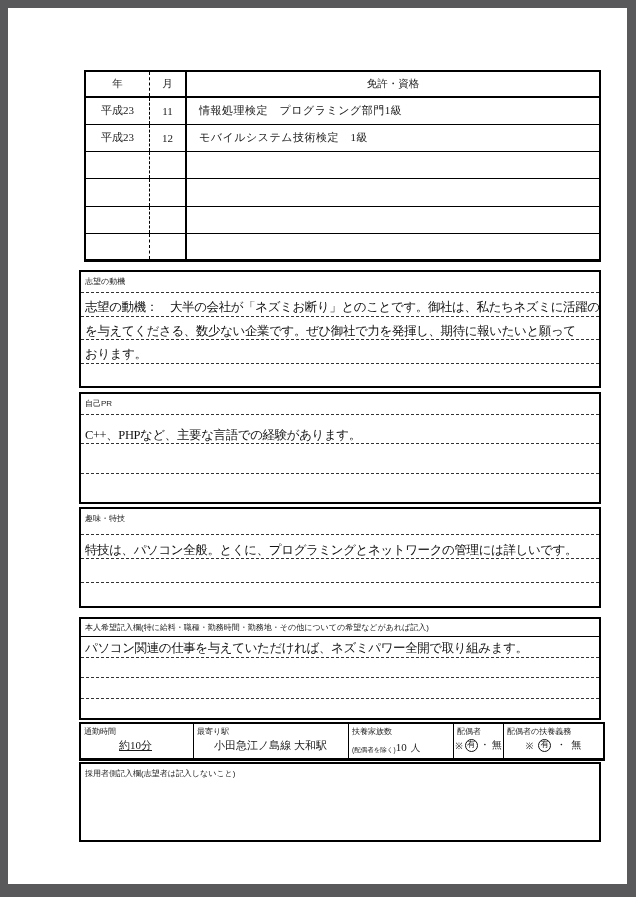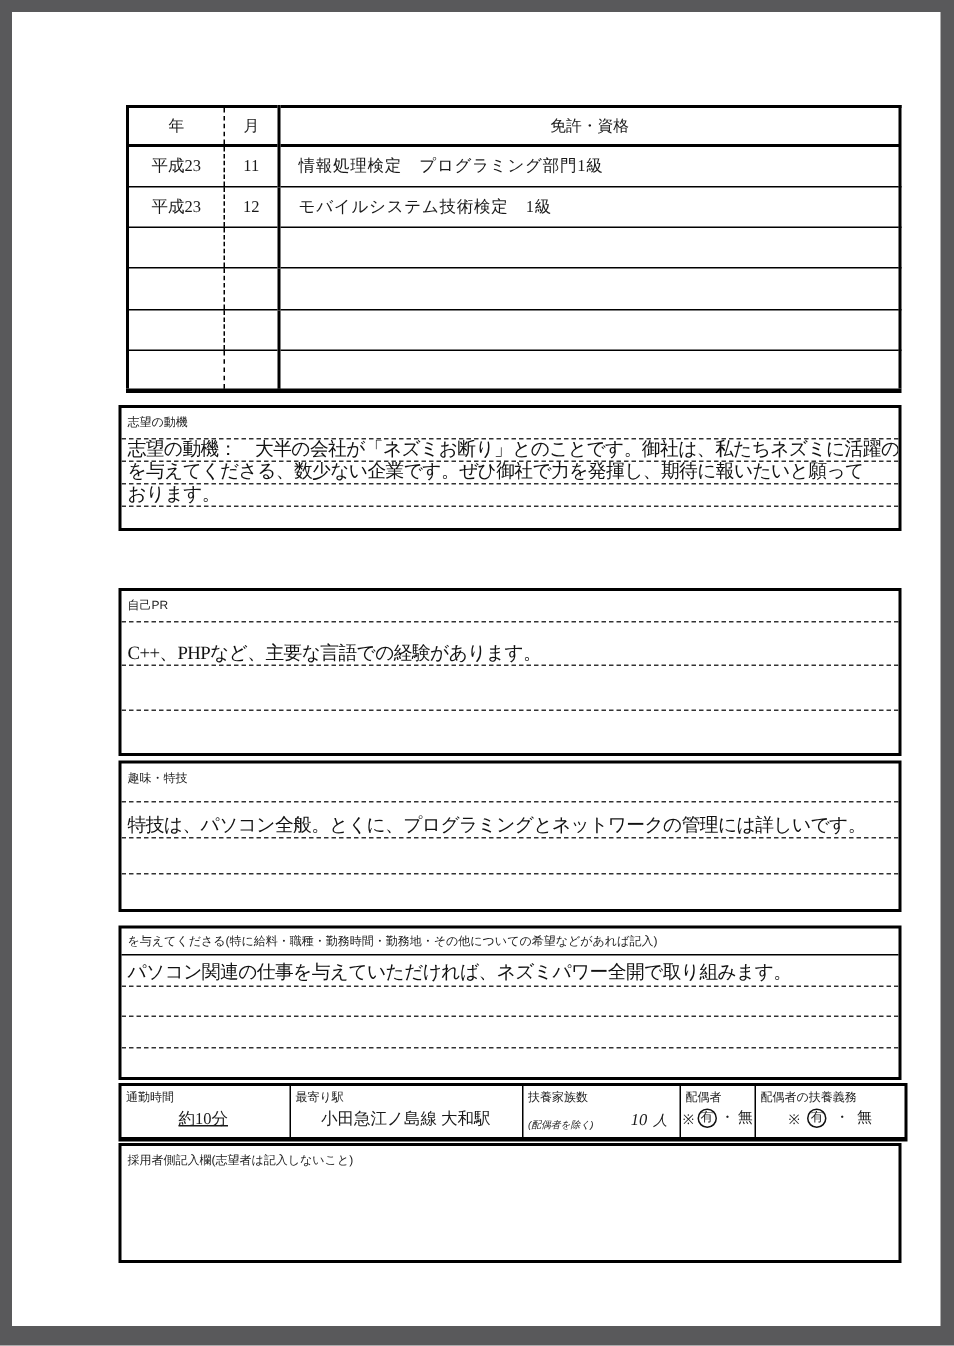--- a/index.html
+++ b/index.html
@@ -31,21 +31,21 @@
   .c-year{width:63px;border-right:1px dashed #000;text-align:center;}
   .c-month{width:35px;border-right:2px solid #000;text-align:center;}
   .c-lic{text-align:left;padding-left:12px !important;letter-spacing:0.5px;margin-left:47px;}
   
   .section-box{
     position:absolute;left:71px;width:522px;
     border:2px solid #000;background:#fff;
     box-sizing:border-box;
     display:flex;flex-direction:column;
   }
-  #box-motivation{top:262px;height:84px;}
+  #box-motivation{top:262px;height:118px;}
   #box-selfpr{top:384px;height:112px;}
   #box-hobbies{top:499px;height:101px;}
   #box-requests{top:609px;height:103px;}
   #box-recruiter{top:754px;height:80px;}
   .section-label{
     flex:0 0 auto;height:21px;box-sizing:border-box;
     font-family:"Liberation Sans","DejaVu Sans",sans-serif;
     font-size:8px;color:#222;
     padding:4px 4px 0 4px;
     border-bottom:1px dashed #333;
@@ -82,21 +82,21 @@
   .w-dep{width:105px;}
   .w-spouse{width:50px;}
   .w-duty{flex:1;}
   .info-label{
     font-family:"Liberation Sans","DejaVu Sans",sans-serif;
     font-size:8px;color:#222;padding:2px 3px 0 3px;white-space:nowrap;
   }
   .info-value{font-size:11px;padding:1px 3px 0 3px;white-space:nowrap;}
   .v-commute{padding-left:38px;text-decoration:underline;}
   .v-station{padding-left:20px;}
-  .dep-row{display:flex;align-items:flex-end;justify-content:space-between;padding:0 8px 2px 3px;font-style:italic;}
+  .dep-row{display:flex;align-items:flex-end;justify-content:flex-start;padding:0 8px 2px 3px;}
   .dep-note{font-family:"Liberation Sans","DejaVu Sans",sans-serif;font-size:6.5px;color:#222;}
   .dep-val{font-size:11px;}
   .dep-unit{font-size:9.5px;}
   .yn-row{
     display:flex;align-items:center;justify-content:center;
     gap:2px;font-size:10px;padding-top:1px;
   }
   .w-duty .yn-row{gap:5px;}
   .mark{font-size:9px;}
   .circle{
@@ -194,21 +194,21 @@
         <div class="line">
           <span></span>
         </div>
         <div class="line">
           <span></span>
         </div>
       </div>
   </div>
 
   <div class="section-box" id="box-requests">
-    <div class="section-label">を与えてくださる(特に給料・職種・勤務時間・勤務地・その他についての希望などがあれば記入)</div>
+    <div class="section-label">本人希望記入欄(特に給料・職種・勤務時間・勤務地・その他についての希望などがあれば記入)</div>
     <div class="section-lines">
         <div class="line">
           <span>パソコン関連の仕事を与えていただければ、ネズミパワー全開で取り組みます。</span>
         </div>
         <div class="line">
           <span></span>
         </div>
         <div class="line">
           <span></span>
         </div>

